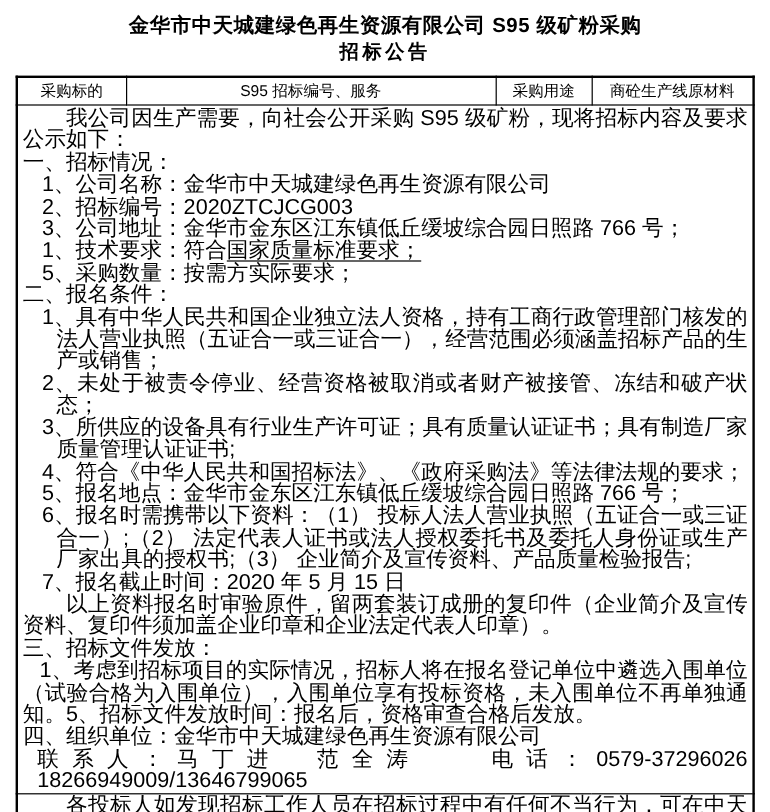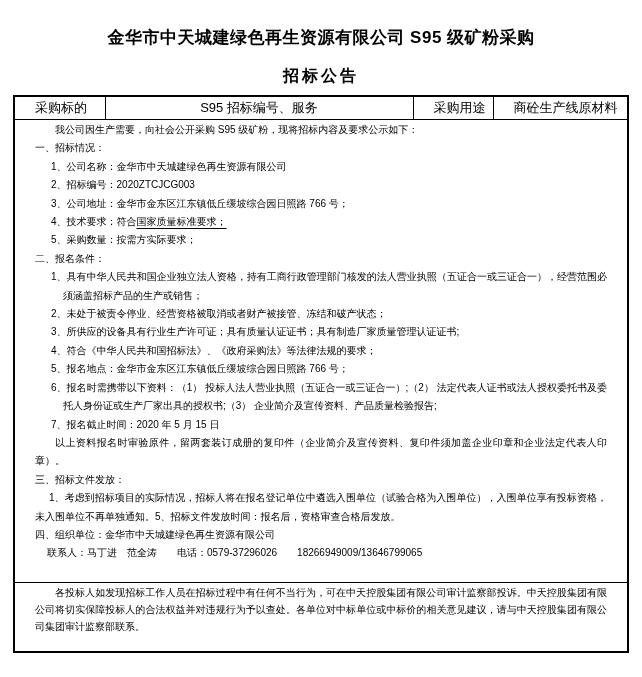--- a/index.html
+++ b/index.html
@@ -12,21 +12,21 @@
   .page {
     position: relative;
     width: 642px;
     height: 677px;
     background: #ffffff;
     overflow: hidden;
     box-sizing: border-box;
     padding-top: 11px;
   }
   .doc-title {
-    margin: 16px;
+    margin: 0;
     text-align: center;
     font-size: 17px;
     font-weight: bold;
     letter-spacing: 0.5px;
     line-height: 22px;
   }
   .doc-subtitle {
     margin: 0 0 0 0;
     text-align: center;
     font-size: 16px;
@@ -37,39 +37,39 @@
   table.doc-table {
     border-collapse: collapse;
     table-layout: fixed;
     width: 614px;
     margin: 9px auto 0 auto;
     border: 2px solid #000;
   }
   table.doc-table td {
     border: 1px solid #000;
     font-size: 13px;
-    padding: 1px 20px;
+    padding: 1px 4px;
     overflow: hidden;
     margin-left: 34px;
   }
   tr.sum-row td { height: 20px; text-align: center; white-space: nowrap; }
   td.sec-header { height: 18px; text-align: left; }
   td.body-cell {
     height: 460px;
     vertical-align: top;
     padding: 3px 5px 0 5px;
   }
   td.complaint-cell {
     height: 66px;
     vertical-align: top;
     padding: 2px 5px 0 5px;
   }
   .body-cell p, .complaint-cell p {
     margin: 0;
-    font-size: 10px;
+    font-size: 18px;
     line-height: 18.4px;
     text-align: justify;
   }
   .complaint-cell p { line-height: 17px; }
   .p-indent2 { text-indent: 2em; }
   .p-section { text-indent: 0; }
   .p-item { padding-left: 28px; text-indent: -12px; }
   .p-issue { text-indent: 14px; }
   .p-contacts { padding-left: 12px; }
   .u-line { text-decoration: underline; text-underline-offset: 3px; }
@@ -97,21 +97,21 @@
         <td>采购用途</td>
         <td>商砼生产线原材料</td>
       </tr>
       <tr>
         <td class="body-cell" colspan="4">
           <p class="p-indent2">我公司因生产需要，向社会公开采购 S95 级矿粉，现将招标内容及要求公示如下：</p>
           <p class="p-section">一、招标情况：</p>
           <p class="p-item">1、公司名称：金华市中天城建绿色再生资源有限公司</p>
           <p class="p-item">2、招标编号：2020ZTCJCG003</p>
           <p class="p-item">3、公司地址：金华市金东区江东镇低丘缓坡综合园日照路 766 号；</p>
-          <p class="p-item"><span>4、技术要求：符合</span><span class="u-line">国家质量标准要求；</span></p>
+          <p class="p-item"><span>1、技术要求：符合</span><span class="u-line">国家质量标准要求；</span></p>
           <p class="p-item">5、采购数量：按需方实际要求；</p>
           <p class="p-section">二、报名条件：</p>
           <p class="p-item">1、具有中华人民共和国企业独立法人资格，持有工商行政管理部门核发的法人营业执照（五证合一或三证合一），经营范围必须涵盖招标产品的生产或销售；</p>
           <p class="p-item">2、未处于被责令停业、经营资格被取消或者财产被接管、冻结和破产状态；</p>
           <p class="p-item">3、所供应的设备具有行业生产许可证；具有质量认证证书；具有制造厂家质量管理认证证书;</p>
           <p class="p-item">4、符合《中华人民共和国招标法》、《政府采购法》等法律法规的要求；</p>
           <p class="p-item">5、报名地点：金华市金东区江东镇低丘缓坡综合园日照路 766 号；</p>
           <p class="p-item">6、报名时需携带以下资料：（1） 投标人法人营业执照（五证合一或三证合一）;（2） 法定代表人证书或法人授权委托书及委托人身份证或生产厂家出具的授权书;（3） 企业简介及宣传资料、产品质量检验报告;</p>
           <p class="p-item">7、报名截止时间：2020 年 5 月 15 日</p>
           <p class="p-indent2">以上资料报名时审验原件，留两套装订成册的复印件（企业简介及宣传资料、复印件须加盖企业印章和企业法定代表人印章）。</p>

